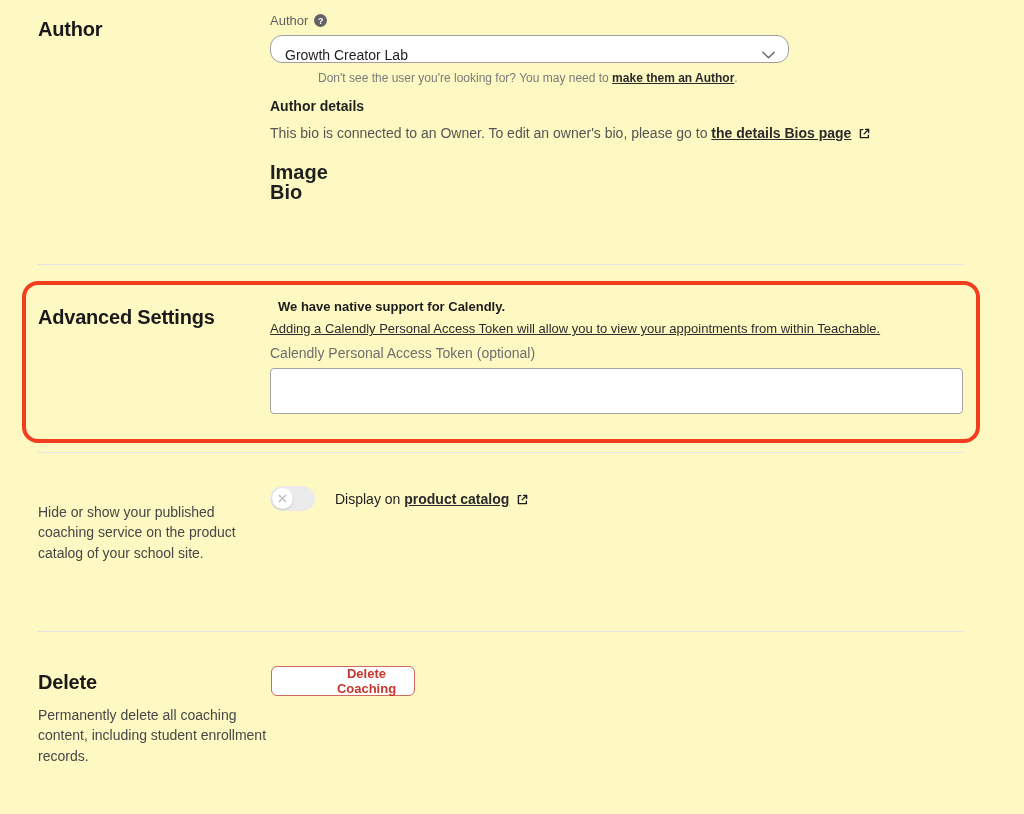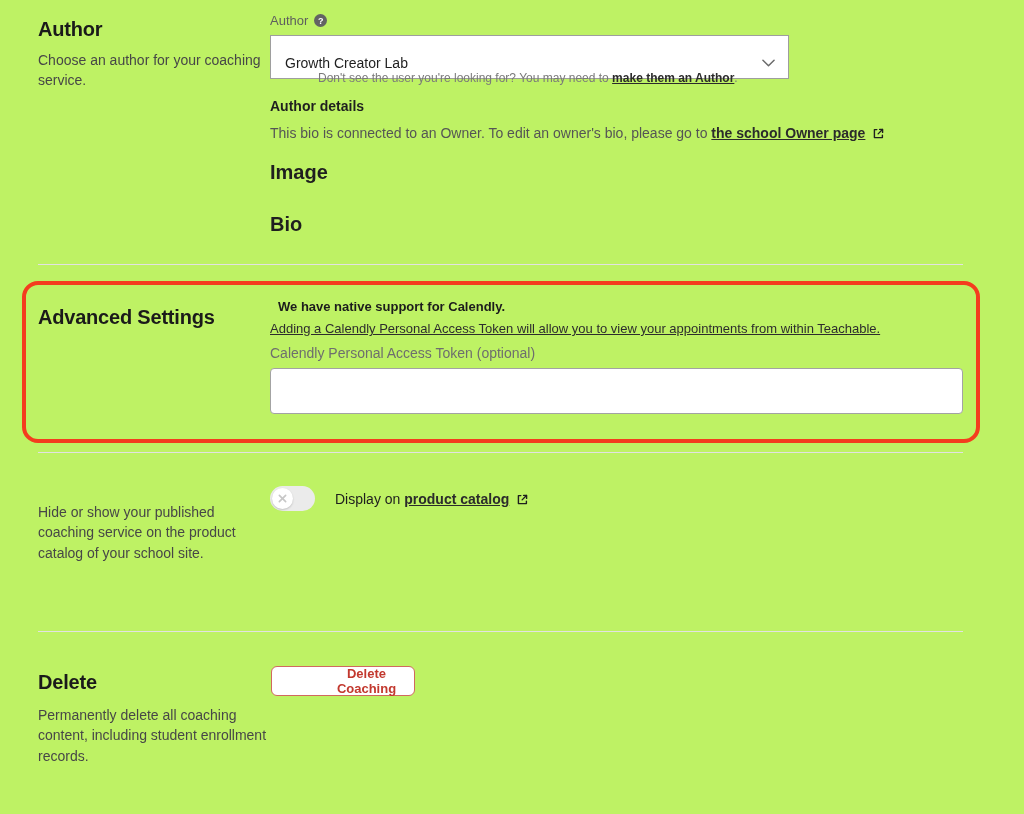--- a/index.html
+++ b/index.html
@@ -2,21 +2,21 @@
 <html><head>
 <meta charset="utf-8">
 <style>
   * { box-sizing: border-box; margin: 0; padding: 0; }
   html, body { background: #ffffff; }
   body { font-family: "Liberation Sans", sans-serif; }
   .page {
     position: relative;
     width: 1024px;
     height: 814px;
-    background: #bef264;
+    background: #fef9c3;
     overflow: hidden;
   }
   .abs { position: absolute; }
   .section-heading {
     font-size: 20px;
     font-weight: 700;
     color: #1a1a1a;
     letter-spacing: -0.2px;
   }
   .section-desc {
@@ -38,23 +38,23 @@
     color: #ffffff;
     font-size: 9px;
     font-weight: 700;
     display: inline-flex;
     align-items: center;
     justify-content: center;
     cursor: pointer;
   }
   .select-box {
     width: 519px;
-    height: 44px;
+    height: 28px;
     border: 1px solid #9e9e9e;
-    border-radius: 0;
+    border-radius: 12px;
     background: #ffffff;
     display: flex;
     align-items: center;
     justify-content: space-between;
     padding: 12px 13px 0 14px;
     font-size: 14px;
     color: #1f1f1f;
     cursor: pointer;
   }
   .helper-text {
@@ -164,21 +164,20 @@
   }
   .ext-icon { display: inline-block; vertical-align: -2px; margin-left: 3px; }
 </style>
 </head>
 <body>
 
 <div class="page">
 
   <div class="abs" style="left:38px; top:18px; width:232px;">
     <h2 class="section-heading">Author</h2>
-    <p class="section-desc" style="margin-top:9px;">Choose an author for your coaching service.</p>
   </div>
 
   <div class="abs field-label" style="left:270px; top:13px;">
     <span>Author</span>
     <span class="help-icon">?</span>
   </div>
 
   <div class="abs select-box" style="left:270px; top:35px;">
     <span>Growth Creator Lab</span>
     <svg class="chev" width="13" height="8" viewBox="0 0 14 8" fill="none" stroke="#6b6b6b" stroke-width="1.6" stroke-linecap="round" stroke-linejoin="round">
@@ -186,30 +185,30 @@
       </svg>
   </div>
 
   <div class="abs helper-text" style="left:270px; top:71px;">
     <span>Don't see the user you're looking for? You may need to </span><span class="link" style="font-size:12px;">make them an Author</span><span>.</span>
   </div>
 
   <div class="abs sub-heading" style="left:270px; top:98px;">Author details</div>
 
   <div class="abs body-text" style="left:270px; top:125px;">
-    <span>This bio is connected to an Owner. To edit an owner's bio, please go to </span><span class="link">the school Owner page</span>
+    <span>This bio is connected to an Owner. To edit an owner's bio, please go to </span><span class="link">the details Bios page</span>
     <svg class="ext-icon" width="13" height="13" viewBox="0 0 14 14" fill="none" stroke="#1f1f1f" stroke-width="1.5" stroke-linecap="round" stroke-linejoin="round">
         <path d="M5.2 2.8 H2.6 V11.4 H11.2 V8.8"></path>
         <path d="M8.2 2.6 H11.4 V5.8"></path>
         <path d="M11.2 2.8 L6.6 7.4"></path>
       </svg>
   </div>
 
   <div class="abs bold-label" style="left:270px; top:161px;">Image</div>
-  <div class="abs bold-label" style="left:270px; top:213px;">Bio</div>
+  <div class="abs bold-label" style="left:270px; top:181px;">Bio</div>
 
   <div class="abs divider" style="top:264px;"></div>
 
   <div class="abs annotation-box"></div>
 
   <div class="abs section-heading" style="left:38px; top:306px;">Advanced Settings</div>
 
   <div class="abs adv-bold" style="left:278px; top:299px;">We have native support for Calendly.</div>
   <div class="abs adv-body" style="left:270px; top:316px; width:700px;">Adding a Calendly Personal Access Token will allow you to view your appointments from within Teachable.</div>
 

